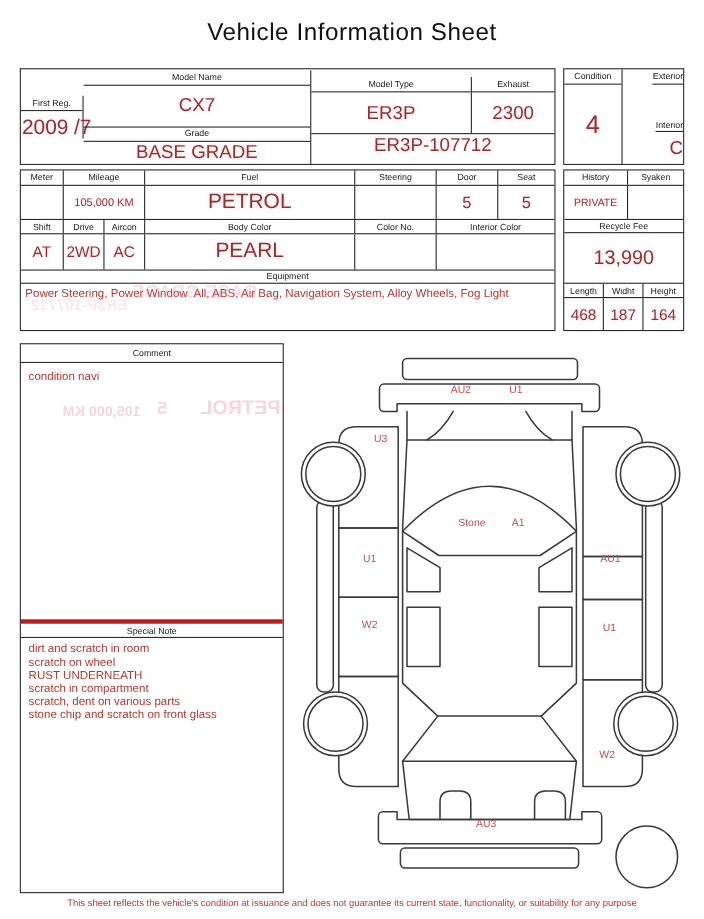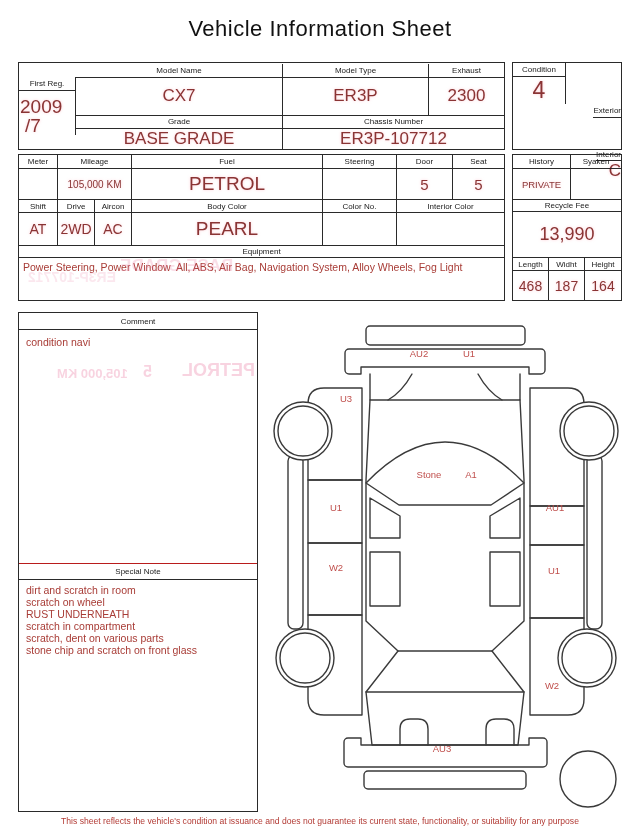--- a/index.html
+++ b/index.html
@@ -11,26 +11,26 @@
   .title {
     position: absolute; top: 16px; left: 0; right: 0; text-align: center;
     font-size: 22px; letter-spacing: .5px; color: #111;
   }
   .box { position: absolute; border: 1px solid #2a2a2a; background: transparent; }
   .c { display: flex; align-items: center; justify-content: center; position: relative; }
   .col { display: flex; flex-direction: column; }
   .row { display: flex; }
   .br { border-right: 1px solid #2a2a2a; }
   .bb { border-bottom: 1px solid #2a2a2a; }
-  .bt { border-top: 1px solid #b91c1c; }
+  .bt { border-top: 4px solid #b91c1c; }
   .hdr { font-size: 8px; color: #1a1a1a; }
   .val { color: #8a3434; text-shadow: 0 0 3px rgba(255,160,175,.55); }
   .v17 { font-size: 17px; } .v19 { font-size: 19px; } .v22 { font-size: 23px; }
   .v15 { font-size: 15px; } .v14 { font-size: 14px; } .v10 { font-size: 10px; }
-  .first-reg-val { font-size: 19px; line-height: 19px; justify-content: flex-start; align-items: flex-start; padding: 6px 0 0 1px; flex-direction: column; }
+  .first-reg-val { font-size: 19px; line-height: 19px; justify-content: flex-start; align-items: flex-start; padding: 6px 0 0 1px; flex-direction: row; }
   .first-reg-val div:nth-child(2) { padding-left: 5px; }
   .equip-text {
     padding: 3px 4px; font-size: 10.5px; line-height: 13px; color: #a83c36;
     white-space: pre-wrap; word-break: break-all; position: relative;
   }
   .comment-text { padding: 6px 7px; font-size: 10.5px; color: #a83c36; }
   .note-line { font-size: 10.5px; line-height: 11.9px; color: #a83c36; }
   .note-content { padding: 5px 7px; }
   .ghost {
     position: absolute; transform: scaleX(-1); color: rgba(235,120,160,.33);
@@ -71,26 +71,25 @@
       <div class="row bb" style="height:52px;">
         <div class="col br" style="width:146px;">
           <div class="c hdr bb" style="height:14px;">Model Type</div>
           <div class="c val v17" style="flex:1;">ER3P</div>
         </div>
         <div class="col" style="flex:1;">
           <div class="c hdr bb" style="height:14px;">Exhaust</div>
           <div class="c val v17" style="flex:1;">2300</div>
         </div>
       </div>
-      <div class="c hdr bb" style="height:13px;">Chassis Number</div>
       <div class="c val v17" style="flex:1;">ER3P-107712</div>
     </div>
   </div>
 
-  <div class="box row" style="left:512px; top:62px; width:110px; height:88px;flex-direction:column;">
+  <div class="box row" style="left:512px; top:62px; width:110px; height:88px;">
     <div class="col br" style="width:53px;">
       <div class="c hdr bb" style="height:14px;">Condition</div>
       <div class="c val v22" style="flex:1;">4</div>
     </div>
     <div class="col" style="flex:1;align-items:flex-end;">
       <div class="c hdr bb" style="height:14px;">Exterior</div>
       <div class="c val v17 bb" style="height:30px;"></div>
       <div class="c hdr bb" style="height:13px;">Interior</div>
       <div class="c val v17" style="flex:1;">C</div>
     </div>

